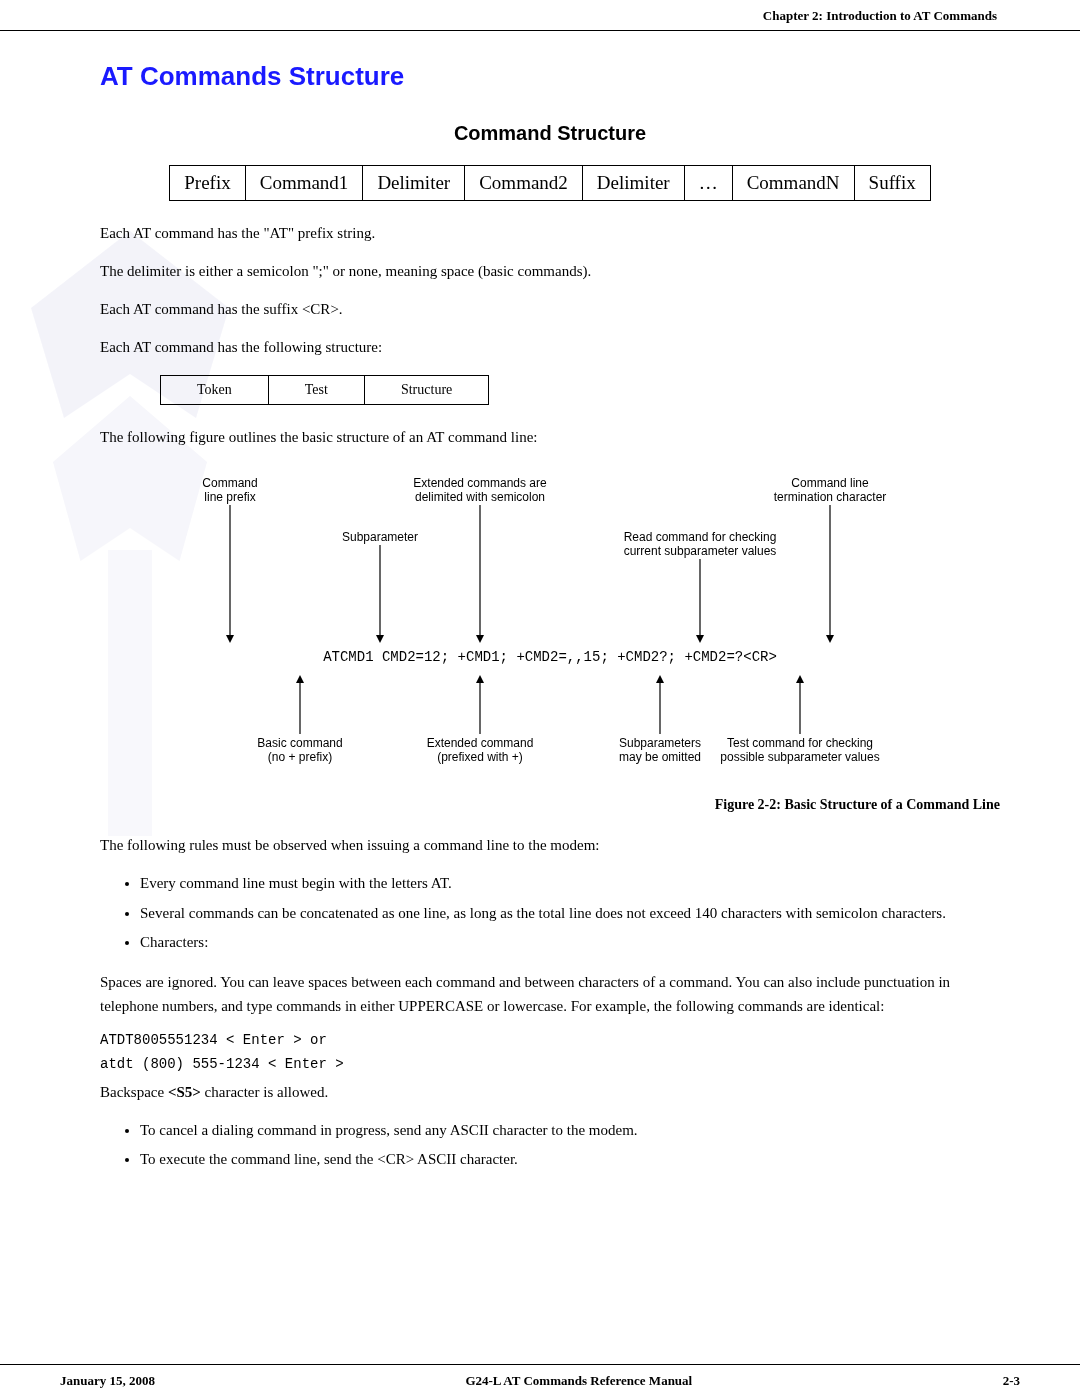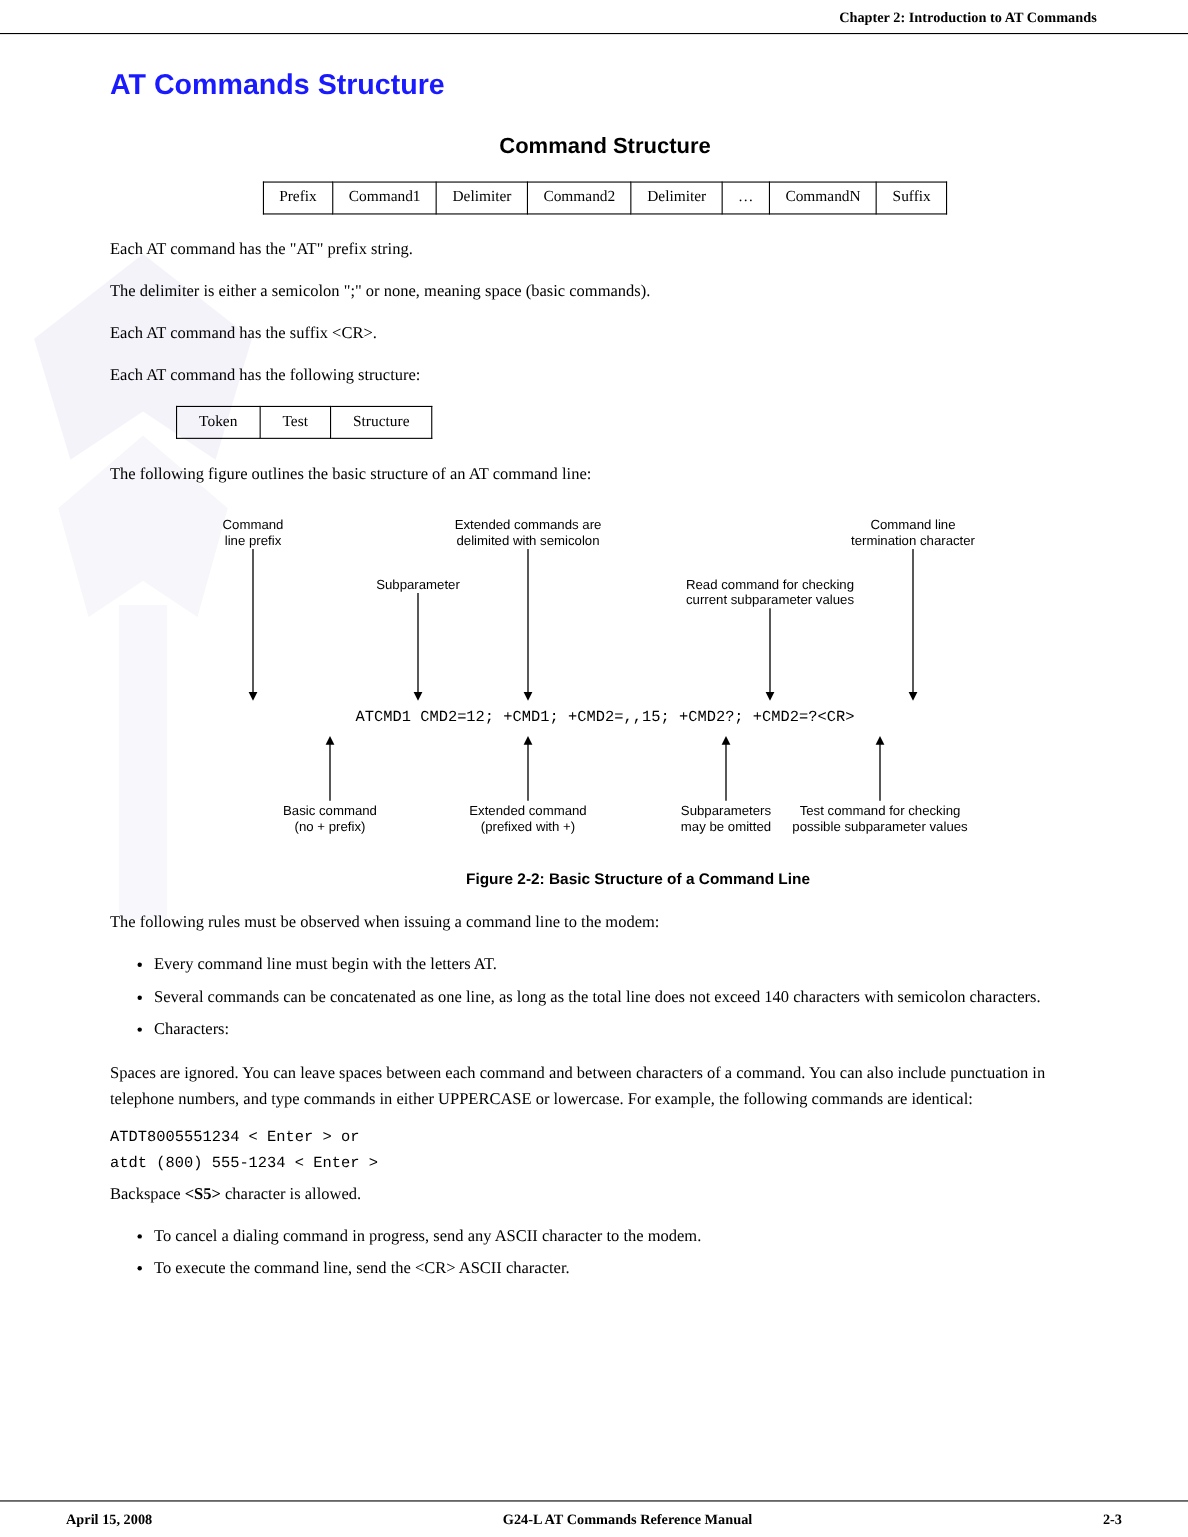--- a/index.html
+++ b/index.html
@@ -72,61 +72,61 @@
       margin-bottom: 14px;
       line-height: 1.6;
       font-size: 15px;
     }
 
     
     .cmd-structure-table {
       border: 1.5px solid #000;
       border-collapse: collapse;
       margin: 0 auto 20px auto;
-      font-size: 14px;
+      font-size: 19px;
     }
     .cmd-structure-table td {
       border: 1px solid #000;
       padding: 6px 14px;
       text-align: center;
       white-space: nowrap;
     }
 
     
     .token-table {
       border: 1.5px solid #000;
       border-collapse: collapse;
       margin: 16px 0 20px 60px;
       font-size: 14px;
     }
     .token-table td {
       border: 1px solid #000;
-      padding: 6px 20px;
+      padding: 6px 36px;
       text-align: center;
     }
 
     
     .figure-container {
       margin: 20px 0 10px 0;
       position: relative;
       font-size: 13px;
       font-family: Arial, sans-serif;
     }
 
     .diagram-svg-wrapper {
       display: flex;
       justify-content: center;
     }
 
     .figure-caption {
       font-size: 14px;
       font-weight: bold;
-      font-family: Liberation Sans, sans-serif;
+      font-family: Liberation Serif, serif;
       margin: 8px 0 20px 0;
-      text-align: center;
+      text-align: right;
       padding-left: 60px;
     }
 
     .bullet-list {
       margin: 8px 0 14px 40px;
       line-height: 1.7;
     }
     .bullet-list li {
       list-style: disc;
       margin-bottom: 4px;
@@ -290,18 +290,18 @@
     </p>
 
     <ul class="bullet-list">
       <li>To cancel a dialing command in progress, send any ASCII character to the modem.</li>
       <li>To execute the command line, send the &lt;CR&gt; ASCII character.</li>
     </ul>
 
   </div>
 
   <div class="footer-bar">
-    <span>April 15, 2008</span>
+    <span>January 15, 2008</span>
     <span>G24-L AT Commands Reference Manual</span>
     <span>2-3</span>
   </div>
 
 </div>
 
 </body></html>

